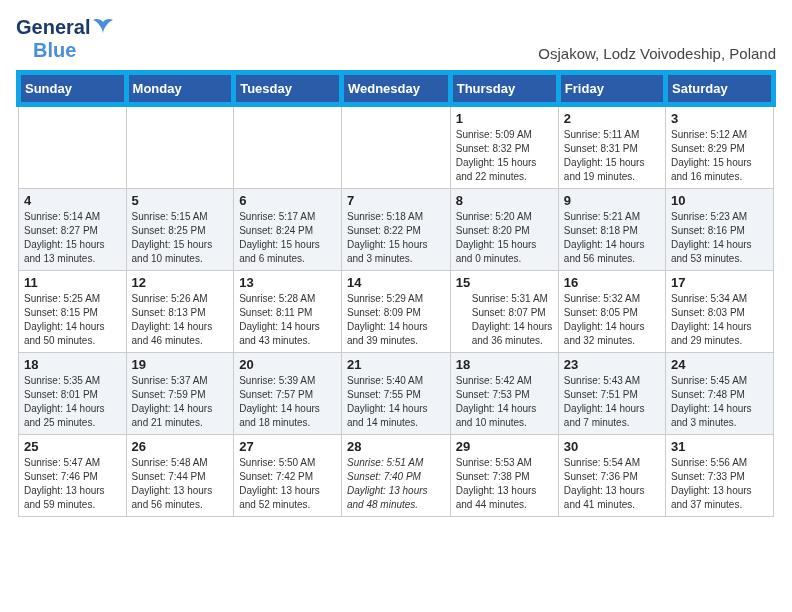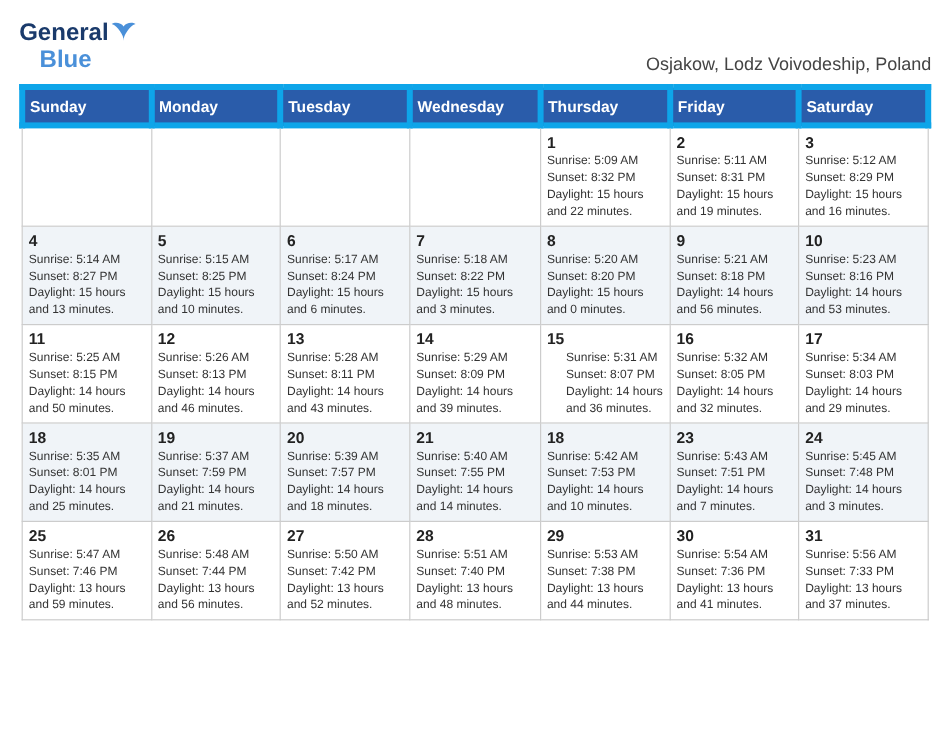--- a/index.html
+++ b/index.html
@@ -320,21 +320,21 @@
         </td>
         <td>
           <span class="day-number">27</span>
           <div class="day-info" style="white-space: pre-line;">Sunrise: 5:50 AM
 Sunset: 7:42 PM
 Daylight: 13 hours
 and 52 minutes.</div>
         </td>
         <td>
           <span class="day-number">28</span>
-          <div class="day-info" style="white-space: pre-line;">Sunrise: 5:51 AM
+          <div class="day-info" style="white-space: pre-line; font-style: italic;">Sunrise: 5:51 AM
 Sunset: 7:40 PM
 Daylight: 13 hours
 and 48 minutes.</div>
         </td>
         <td>
           <span class="day-number">29</span>
           <div class="day-info" style="white-space: pre-line;">Sunrise: 5:53 AM
 Sunset: 7:38 PM
 Daylight: 13 hours
 and 44 minutes.</div>

